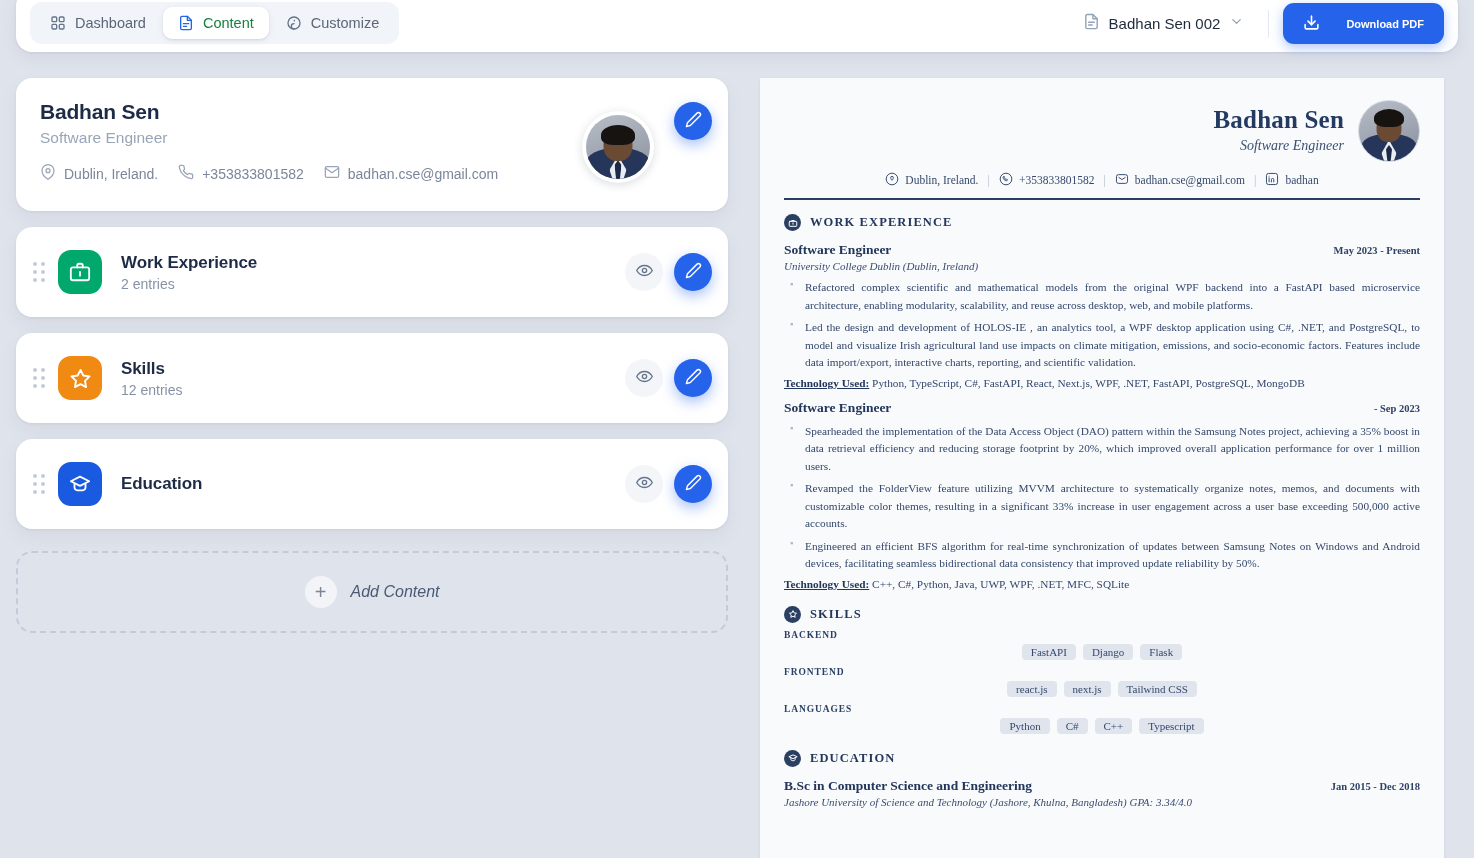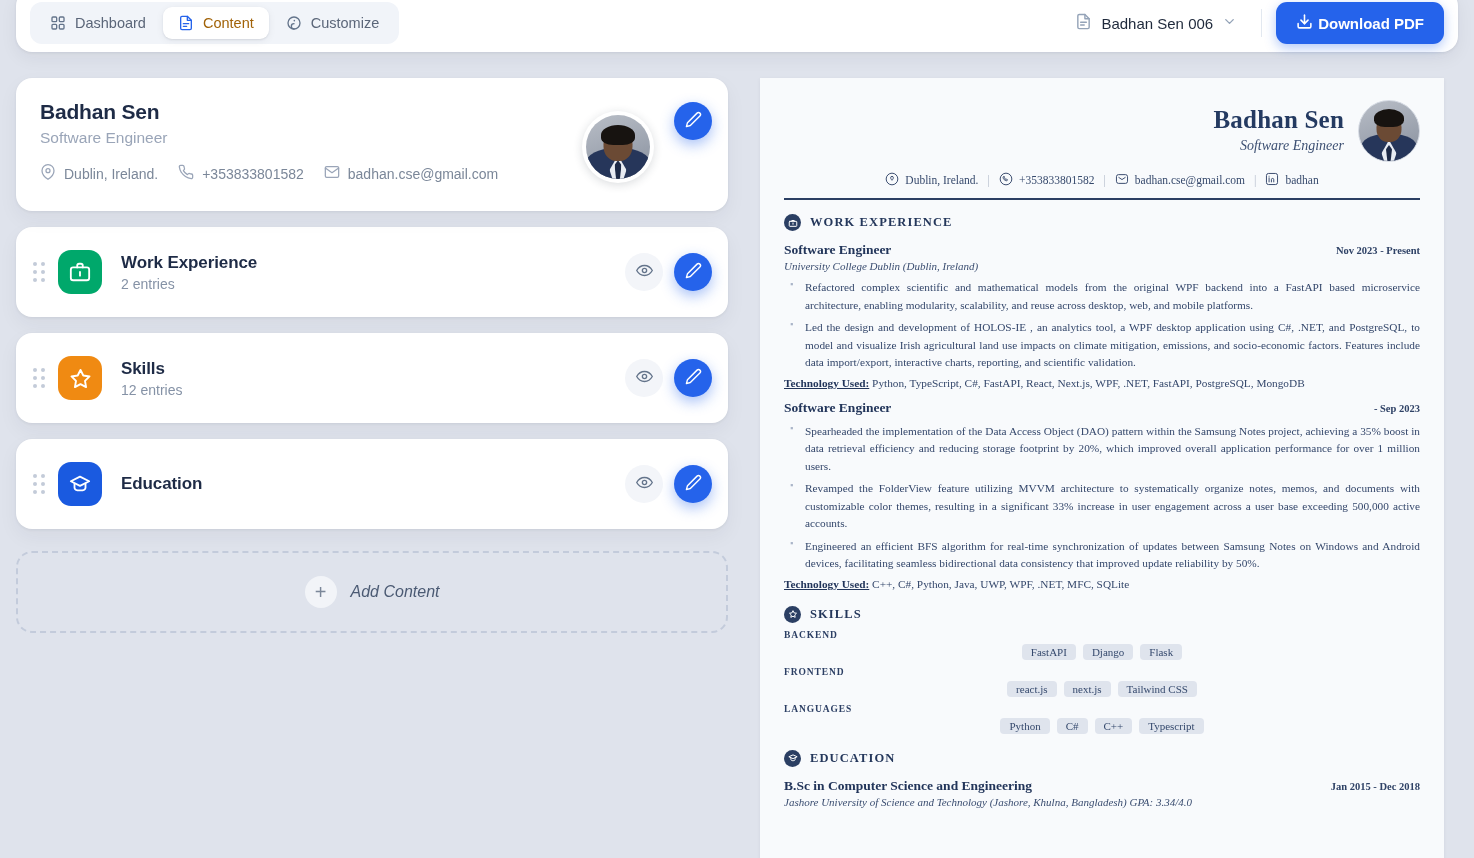--- a/index.html
+++ b/index.html
@@ -21,39 +21,39 @@
   .tabgroup {
     display: flex; align-items: center; gap: 2px;
     background: #f1f4f9; border-radius: 12px; padding: 5px;
   }
   .tab {
     display: flex; align-items: center; gap: 9px;
     padding: 8px 15px; border-radius: 9px;
     font-size: 14.5px; color: #5b6679; cursor: pointer; white-space: nowrap;
   }
   .tab.active {
-    background: #ffffff; color: #a16207; font-weight: 500;
+    background: #ffffff; color: #15803d; font-weight: 500;
     box-shadow: 0 1px 2px rgba(30,41,59,.10), 0 2px 8px rgba(30,41,59,.06);
   }
   .tab svg { display: block; }
 
   .topbar-right {
     margin-left: auto; display: flex; align-items: center; gap: 0;
   }
   .docsel {
     display: flex; align-items: center; gap: 9px;
     padding: 8px 10px; border-radius: 9px; cursor: pointer;
   }
   .docsel .dname { font-size: 15px; color: #1e293b; font-weight: 500; }
   .vdiv { width: 1px; height: 28px; background: #e2e8f0; margin: 0 14px; }
   .dlbtn {
-    display: flex; align-items: center; gap: 5px;
+    display: flex; align-items: center; gap: 26px;
     background: #2563eb; color: #fff; border: none;
     padding: 11px 20px; border-radius: 11px;
-    font-size: 15px; font-weight: 600; cursor: pointer;
+    font-size: 11px; font-weight: 600; cursor: pointer;
     font-family: "Liberation Sans", sans-serif;
     box-shadow: 0 4px 12px rgba(37,99,235,.35);
   }
 
   
   .left { position: absolute; left: 16px; top: 78px; width: 712px; }
 
   .profile-card {
     background: #fff; border-radius: 16px; padding: 22px 24px 24px 24px;
     position: relative; height: 133px;
@@ -226,21 +226,21 @@
     <div class="topbar-right">
       <div class="docsel">
         <span>
           <svg width="17" height="17" viewBox="0 0 24 24" fill="none" stroke="#94a3b8" stroke-width="2" stroke-linecap="round" stroke-linejoin="round">
             <path d="M14 2H6a2 2 0 0 0-2 2v16a2 2 0 0 0 2 2h12a2 2 0 0 0 2-2V8z"></path>
             <path d="M14 2v6h6"></path>
               <path d="M8 13h8"></path>
               <path d="M8 17h5"></path>
           </svg>
         </span>
-        <span class="dname">Badhan Sen 006</span>
+        <span class="dname">Badhan Sen 002</span>
         <span>
           <svg width="15" height="15" viewBox="0 0 24 24" fill="none" stroke="#94a3b8" stroke-width="2.2" stroke-linecap="round" stroke-linejoin="round">
             <path d="M6 9l6 6 6-6"></path>
           </svg>
         </span>
       </div>
       <div class="vdiv"></div>
       <button class="dlbtn">
         <span>
           <svg width="17" height="17" viewBox="0 0 24 24" fill="none" stroke="#ffffff" stroke-width="2.2" stroke-linecap="round" stroke-linejoin="round">
@@ -487,21 +487,21 @@
             <path d="M9 8V6h6v2"></path>
             <path d="M12 12v3"></path>
         </svg>
       </div>
       <div class="r-sec-title">WORK EXPERIENCE</div>
     </div>
 
     <div class="r-job">
       <div class="r-job-row">
         <div class="r-job-title">Software Engineer</div>
-        <div class="r-job-date">Nov 2023 - Present</div>
+        <div class="r-job-date">May 2023 - Present</div>
       </div>
       <div class="r-job-org">University College Dublin (Dublin, Ireland)</div>
       <ul class="r-bullets">
         <li>Refactored complex scientific and mathematical models from the original WPF backend into a FastAPI based microservice architecture, enabling modularity, scalability, and reuse across desktop, web, and mobile platforms.</li>
         <li>Led the design and development of HOLOS-IE , an analytics tool, a WPF desktop application using C#, .NET, and PostgreSQL, to model and visualize Irish agricultural land use impacts on climate mitigation, emissions, and socio-economic factors. Features include data import/export, interactive charts, reporting, and scientific validation.</li>
       </ul>
       <div class="r-tech">
         <b>Technology Used:</b>
         <span>Python, TypeScript, C#, FastAPI, React, Next.js, WPF, .NET, FastAPI, PostgreSQL, MongoDB</span>
       </div>

